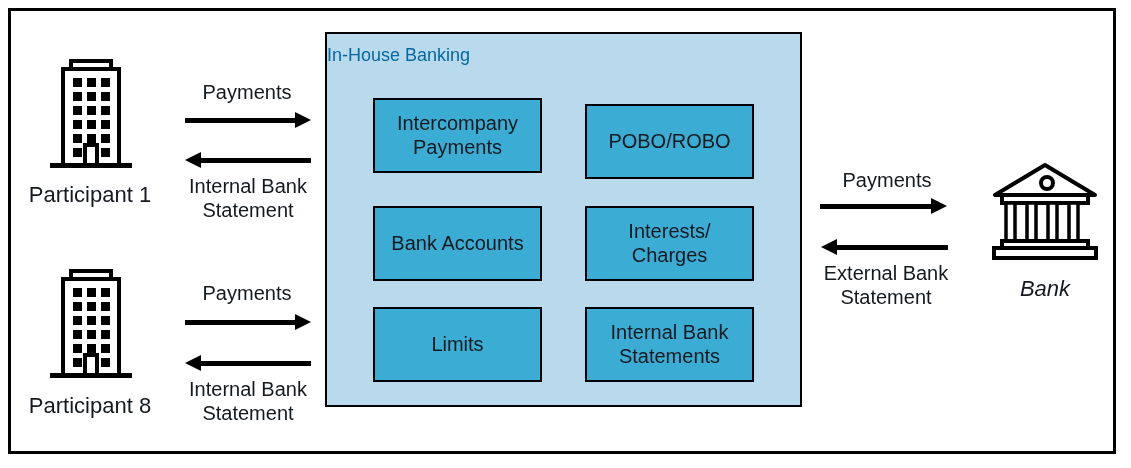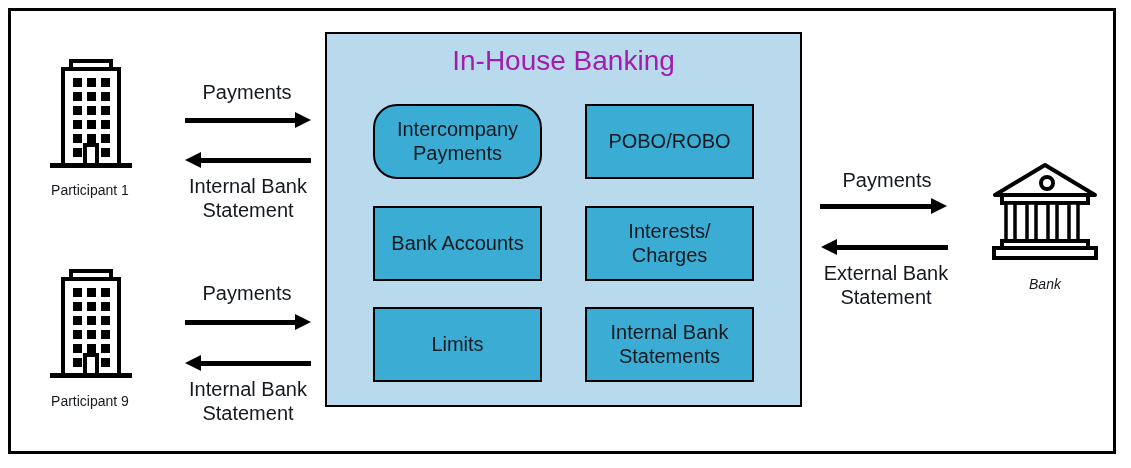--- a/index.html
+++ b/index.html
@@ -21,21 +21,21 @@
   }
   .abs { position: absolute; }
   .lbl {
     position: absolute;
     text-align: center;
     font-size: 20px;
     line-height: 1.18;
     white-space: pre-line;
     color: #14191f;
   }
-  .participant-label { font-size: 14px; }
+  .participant-label { font-size: 22px; }
   
   .arrow {
     position: absolute;
     height: 5px;
     background: #000000;
   }
   .arrow-right::after {
     content: "";
     position: absolute;
     right: -15px; top: -6px;
@@ -58,39 +58,39 @@
     position: absolute;
     left: 325px; top: 32px;
     width: 477px; height: 375px;
     border: 2px solid #000000;
     box-sizing: border-box;
   }
   .center-title {
     position: absolute;
     left: 0; top: 11px;
     width: 100%;
-    text-align: center;
-    font-size: 28px;
-    color: #a21caf;
+    text-align: left;
+    font-size: 18px;
+    color: #0369a1;
   }
   .module {
     position: absolute;
     width: 169px; height: 75px;
     border: 2px solid #000000;
     box-sizing: border-box;
     display: flex;
     align-items: center;
     justify-content: center;
     text-align: center;
     font-size: 20px;
     line-height: 1.18;
     white-space: pre-line;
     color: #14191f;
   }
-  .m0 { left: 46px;  top: 70px; border-radius: 24px;  }
+  .m0 { left: 46px;  top: 64px;  }
   .m1 { left: 258px; top: 70px;  }
   .m2 { left: 46px;  top: 172px; }
   .m3 { left: 258px; top: 172px; }
   .m4 { left: 46px;  top: 273px; }
   .m5 { left: 258px; top: 273px; }
   .icon-svg { display: block; }
 </style>
 </head>
 <body>
 
@@ -146,21 +146,21 @@
         <rect x="23" y="77" width="9" height="9"></rect>
           <rect x="37" y="77" width="9" height="9"></rect>
           <rect x="51" y="77" width="9" height="9"></rect>
         <rect x="23" y="91" width="9" height="9"></rect>
           <rect x="51" y="91" width="9" height="9"></rect>
       </g>
       <rect x="35" y="88" width="12" height="20" fill="#ffffff" stroke="#000000" stroke-width="4"></rect>
       <rect x="0" y="106" width="82" height="5" fill="#000000"></rect>
     </svg>
   </div>
-  <div class="lbl participant-label" style="left:8px; top:393px; width:164px;">Participant 9</div>
+  <div class="lbl participant-label" style="left:8px; top:393px; width:164px;">Participant 8</div>
 
   <div class="lbl" style="left:183px; top:81px; width:128px;">Payments</div>
   <div class="arrow arrow-right" style="left:185px; top:118px; width:111px;"></div>
   <div class="arrow arrow-left" style="left:200px; top:158px; width:111px;"></div>
   <div class="lbl" style="left:166px; top:175px; width:164px;">Internal Bank
 Statement</div>
 
   <div class="lbl" style="left:183px; top:282px; width:128px;">Payments</div>
   <div class="arrow arrow-right" style="left:185px; top:320px; width:111px;"></div>
   <div class="arrow arrow-left" style="left:200px; top:361px; width:111px;"></div>

